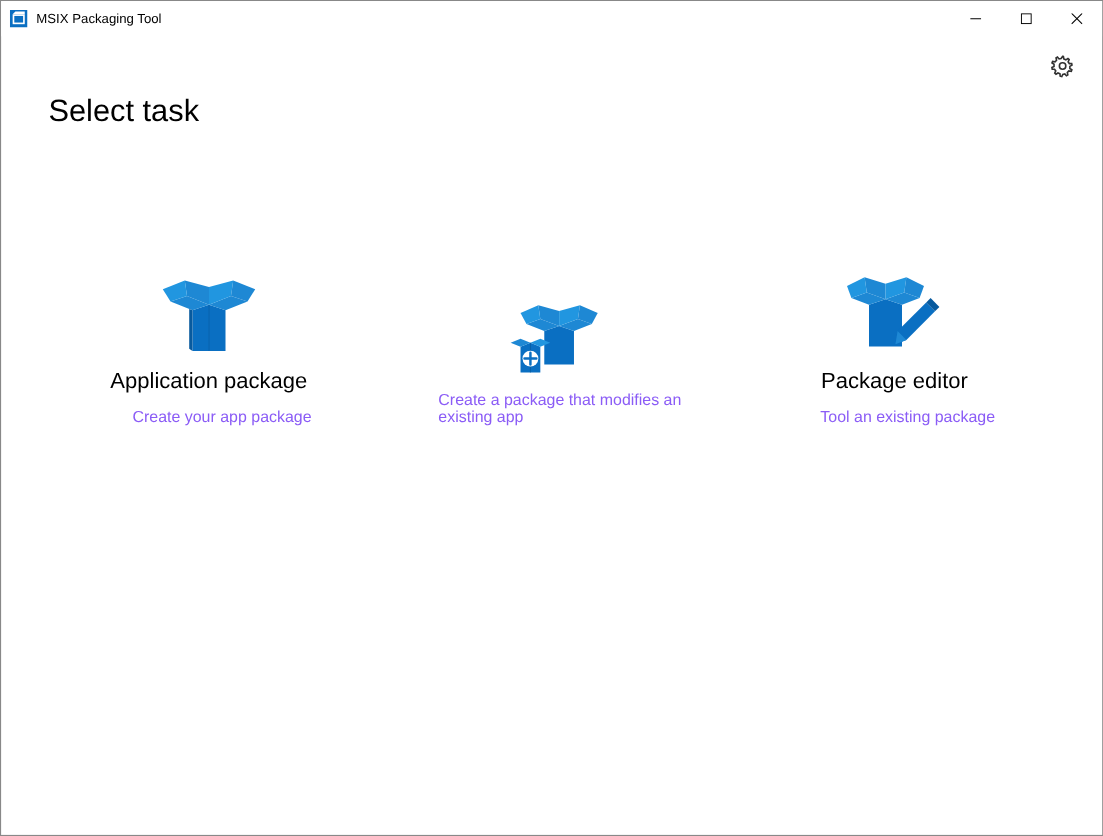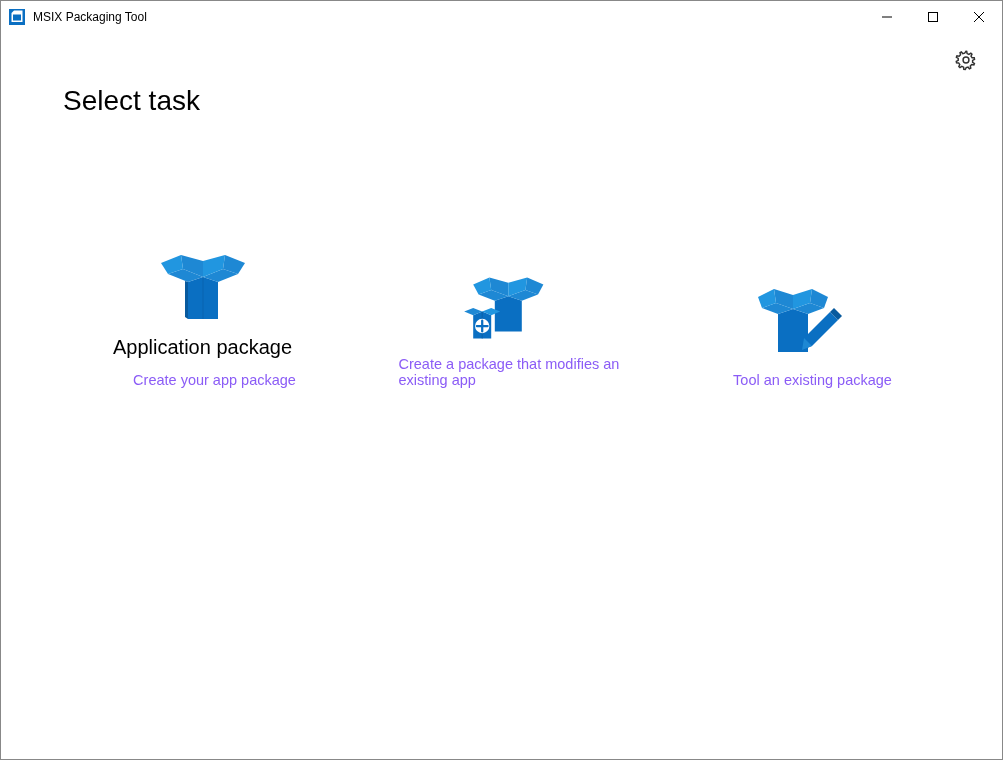--- a/index.html
+++ b/index.html
@@ -63,21 +63,21 @@
       width: 32px;
       height: 32px;
       background: transparent;
       border: none;
       cursor: pointer;
       display: flex;
       align-items: center;
       justify-content: center;
     }
     .content {
-      padding: 0 62px;
+      padding: 0 43px;
     }
     .page-title {
       font-size: 28px;
       font-weight: 400;
       color: #000;
       margin-top: 8px;
     }
     .tasks {
       display: flex;
       justify-content: space-between;
@@ -232,17 +232,18 @@
             <path d="M56 5 L72 13 L68 24 L54 19 Z" fill="#1e88d4"></path>
           </g>
           <g>
             <path d="M74 28 L82 36 L56 62 L46 66 L48 54 Z" fill="#0a6fc2"></path>
             <path d="M74 28 L78 24 L86 32 L82 36 Z" fill="#085a9e"></path>
             <path d="M48 54 L56 62 L46 66 Z" fill="#1e88d4"></path>
             <path d="M46 66 L44 68 L46 66" fill="#085a9e"></path>
           </g>
         </svg>
       </div>
+      <div class="task-title">Package editor</div>
       <div class="task-desc center">Tool an existing package</div>
     </div>
 
   </div>
 </div>
 
 </body></html>

